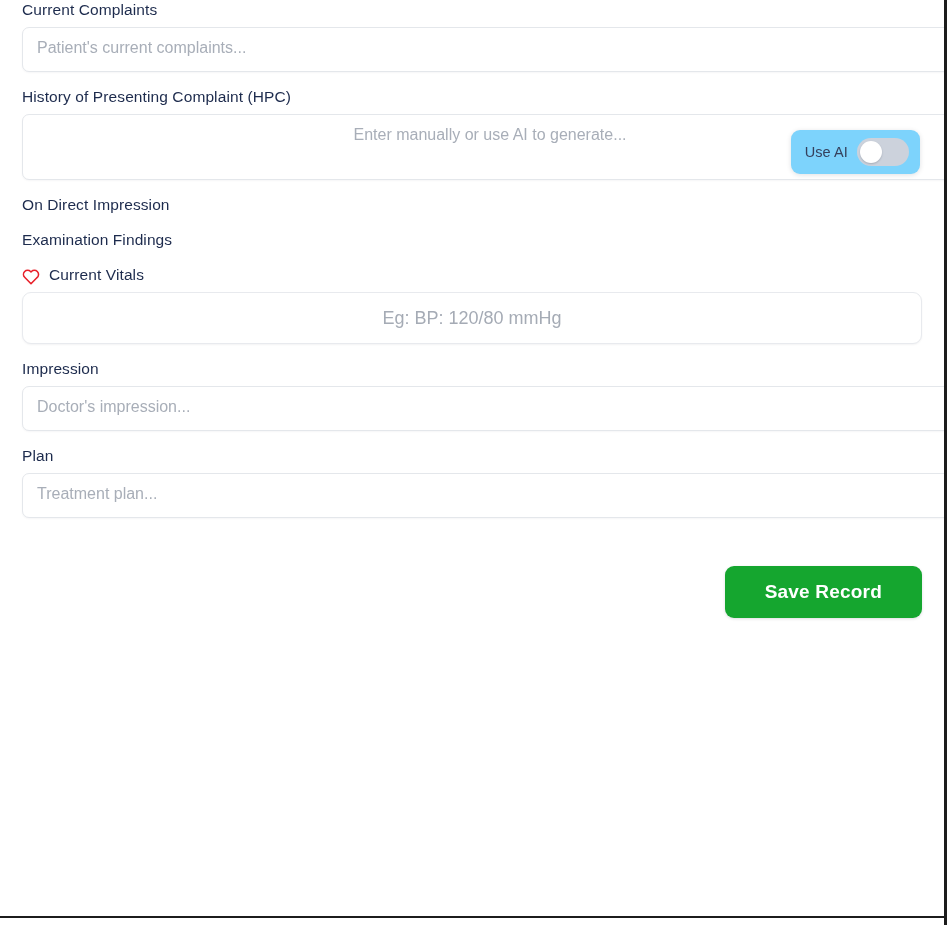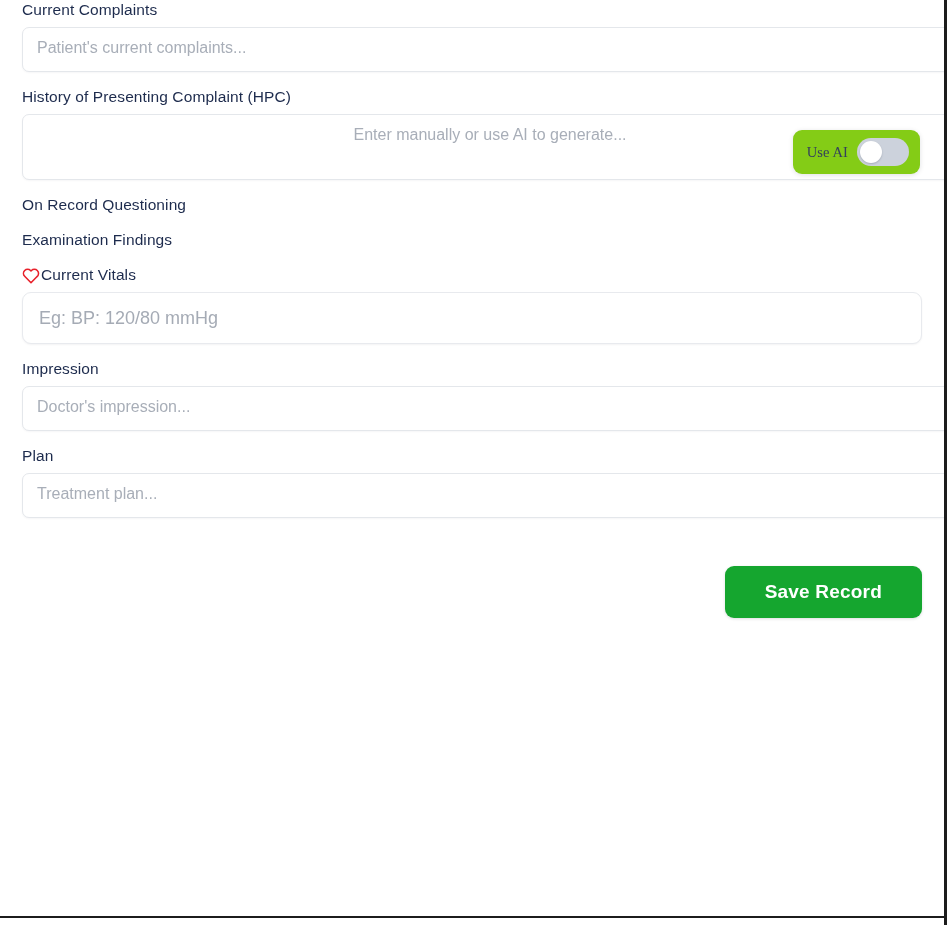--- a/index.html
+++ b/index.html
@@ -58,22 +58,22 @@
     font-size: 15.5px;
     color: #1d2b4d;
     letter-spacing: 0.1px;
     line-height: 20px;
     margin-bottom: 7px;
     white-space: nowrap;
   }
 
   .field-label.with-icon {
     display: flex;
-    align-items: center;
-    gap: 1px;
+    align-items: flex-end;
+    gap: 9px;
   }
 
   .heart-icon {
     display: inline-block;
     width: 18px;
     height: 18px;
     flex: 0 0 18px;
     position: relative;
     top: 1px;
   }
@@ -114,41 +114,41 @@
     height: 52px;
     border: 1px solid #e8eaee;
     border-radius: 9px;
     background: #ffffff;
     font-family: "Liberation Sans", sans-serif;
     font-size: 18px;
     color: #1d2b4d;
     padding: 0 16px;
     outline: none;
     box-shadow: 0 1px 2px rgba(16,24,40,0.05);
+    text-align: center;
   }
 
   input.field-input::placeholder {
     color: #a5abb5;
     font-size: 18px;
   }
 
   
   .ai-toggle-pill {
     position: absolute;
     right: 2px;
     top: 16px;
     display: flex;
     align-items: center;
     gap: 9px;
-    background: #84cc16;
+    background: #7dd3fc;
     border-radius: 9px;
     padding: 8px 11px 8px 14px;
     box-shadow: 0 1px 5px rgba(16,24,40,0.13);
     z-index: 5;
-    font-family: Liberation Serif, serif;
   }
 
   .ai-toggle-label {
     font-size: 14.5px;
     color: #35405c;
     white-space: nowrap;
     letter-spacing: 0.1px;
   }
 
   .ai-toggle-switch {
@@ -215,21 +215,21 @@
         <div class="ai-toggle-pill">
           <span class="ai-toggle-label">Use AI</span>
           <span class="ai-toggle-switch">
             <span class="knob"></span>
           </span>
         </div>
       </div>
     </div>
 
     <div class="field-group">
-      <label class="field-label">On Record Questioning</label>
+      <label class="field-label">On Direct Impression</label>
     </div>
 
     <div class="field-group">
       <label class="field-label">Examination Findings</label>
     </div>
 
     <div class="field-group">
       <label class="field-label with-icon">
         <span class="heart-icon">
           <svg viewBox="0 0 24 24" width="18" height="18" fill="none" stroke="#e8202a" stroke-width="2.1" stroke-linecap="round" stroke-linejoin="round">

